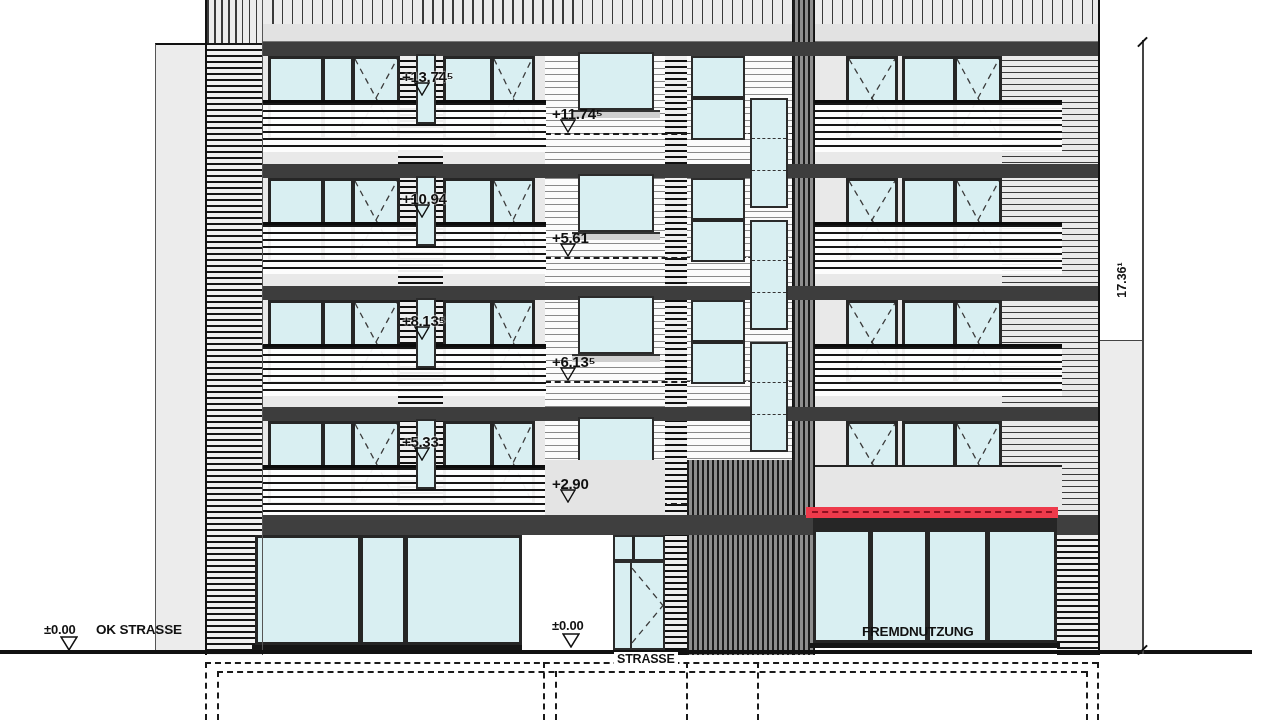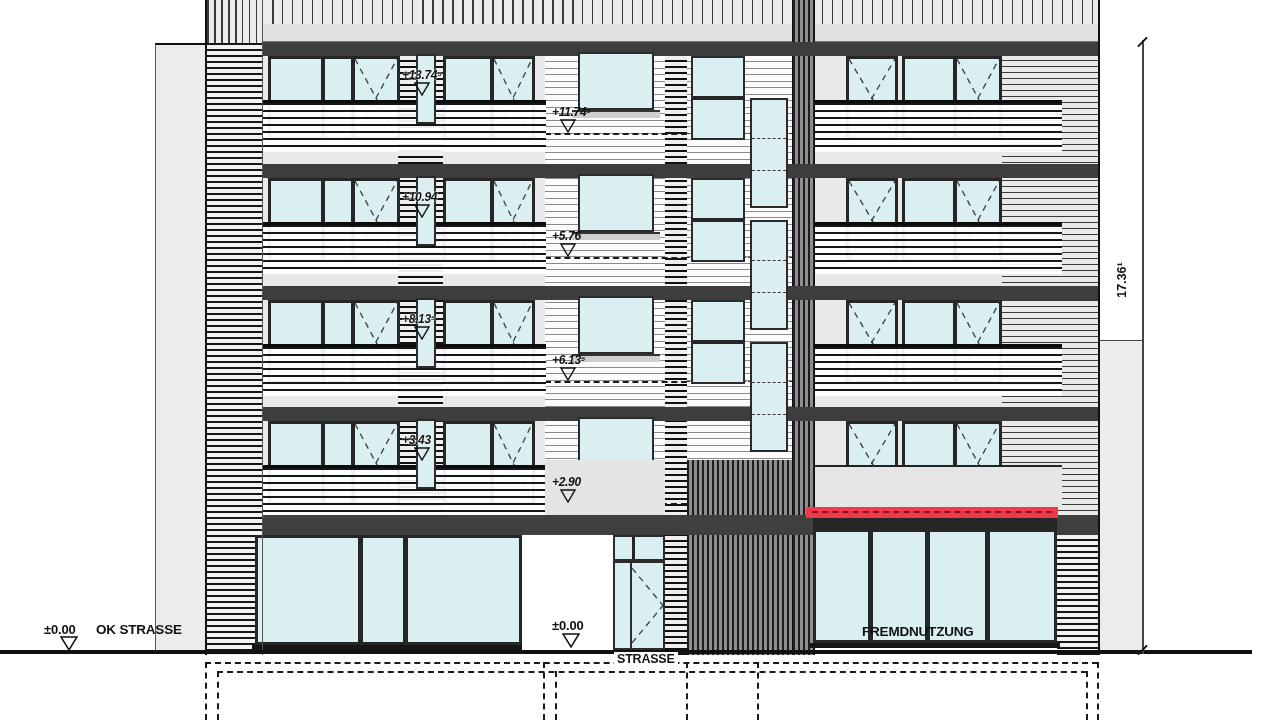--- a/index.html
+++ b/index.html
@@ -25,21 +25,21 @@
   .sillbar{background:#161616;}
   .xwrap{position:absolute;overflow:hidden;}
   svg.xm{position:absolute;left:0;top:0;width:100%;height:100%;}
   svg.xm line{stroke:#3c3c3c;stroke-width:1.3;stroke-dasharray:6 5;vector-effect:non-scaling-stroke;}
   
   .dash-h{border-top:2px dashed #1a1a1a;height:0;}
   .dash-v{border-left:2px dashed #1a1a1a;width:0;}
   .dash-in{border-top:1.5px dashed #333;height:0;}
   
   .lvl{position:absolute;}
-  .lvl .txt{position:absolute;white-space:nowrap;font-size:12px;font-weight:bold;letter-spacing:-0.3px;font-style:italic;}
+  .lvl .txt{position:absolute;white-space:nowrap;font-size:15px;font-weight:bold;letter-spacing:-0.3px;}
   .lvl svg{position:absolute;}
   .anno{position:absolute;font-size:13px;font-weight:bold;white-space:nowrap;letter-spacing:-0.2px;}
   .dim-rot{display:flex;align-items:center;justify-content:center;}
   .dim-rot span{transform:rotate(-90deg);font-size:12.5px;font-weight:bold;white-space:nowrap;}
 </style>
 </head>
 <body>
 
 <div id="canvas">
 
@@ -294,21 +294,21 @@
   <div class="abs" style="left:1098px;top:0;width:2px;height:655px;background:#111;"></div>
   <div class="abs" style="left:262px;top:0;width:1px;height:655px;background:#555;"></div>
 
   <div class="lvl" style="left:552px;top:105px;">
     <span class="txt">+11.74⁵</span>
     <svg style="left:8px;top:14px;" width="16" height="14" viewBox="0 0 16 14">
         <polygon points="1,1 15,1 8,13" fill="none" stroke="#111" stroke-width="1.4"></polygon>
       </svg>
   </div>
   <div class="lvl" style="left:552px;top:229px;">
-    <span class="txt">+5.76</span>
+    <span class="txt">+5.61</span>
     <svg style="left:8px;top:14px;" width="16" height="14" viewBox="0 0 16 14">
         <polygon points="1,1 15,1 8,13" fill="none" stroke="#111" stroke-width="1.4"></polygon>
       </svg>
   </div>
   <div class="lvl" style="left:552px;top:353px;">
     <span class="txt">+6.13⁵</span>
     <svg style="left:8px;top:14px;" width="16" height="14" viewBox="0 0 16 14">
         <polygon points="1,1 15,1 8,13" fill="none" stroke="#111" stroke-width="1.4"></polygon>
       </svg>
   </div>
@@ -331,21 +331,21 @@
         <polygon points="1,1 15,1 8,13" fill="none" stroke="#111" stroke-width="1.4"></polygon>
       </svg>
   </div>
   <div class="lvl" style="left:402px;top:312px;">
     <span class="txt" style="text-shadow:0 0 2px #fff,0 0 2px #fff;">+8.13⁵</span>
     <svg style="left:12px;top:14px;" width="16" height="14" viewBox="0 0 16 14">
         <polygon points="1,1 15,1 8,13" fill="none" stroke="#111" stroke-width="1.4"></polygon>
       </svg>
   </div>
   <div class="lvl" style="left:402px;top:433px;">
-    <span class="txt" style="text-shadow:0 0 2px #fff,0 0 2px #fff;">+3.43</span>
+    <span class="txt" style="text-shadow:0 0 2px #fff,0 0 2px #fff;">+5.33</span>
     <svg style="left:12px;top:14px;" width="16" height="14" viewBox="0 0 16 14">
         <polygon points="1,1 15,1 8,13" fill="none" stroke="#111" stroke-width="1.4"></polygon>
       </svg>
   </div>
 
   <div class="anno" style="left:44px;top:622px;">±0.00</div>
   <svg class="abs" style="left:60px;top:636px;" width="18" height="15" viewBox="0 0 18 15">
       <polygon points="1,1 17,1 9,14" fill="none" stroke="#111" stroke-width="1.5"></polygon>
     </svg>
   <div class="anno" style="left:96px;top:622px;font-size:13.5px;">OK STRASSE</div>

